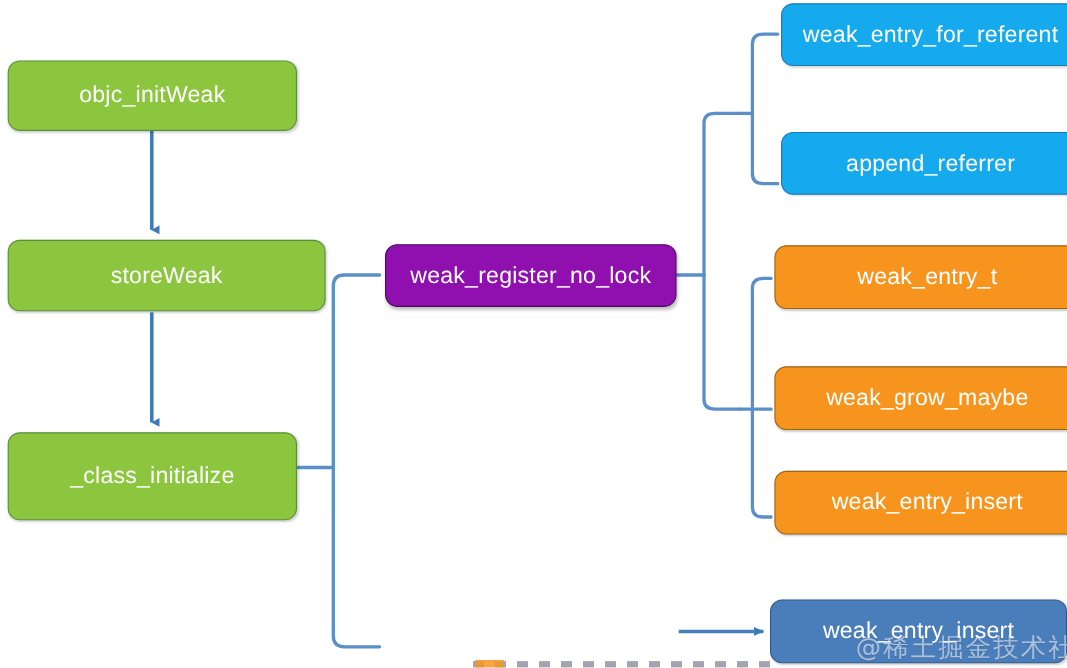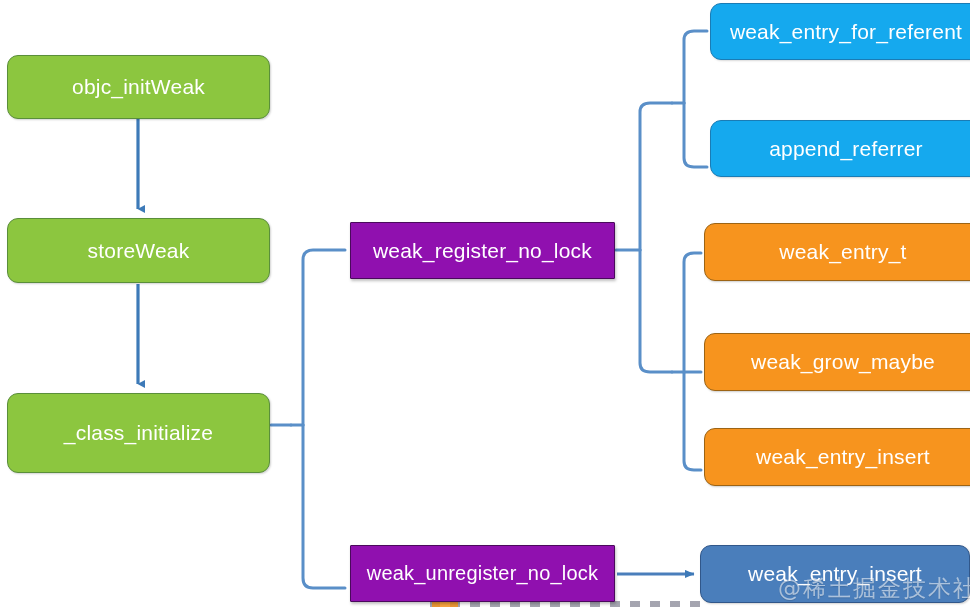--- a/index.html
+++ b/index.html
@@ -30,21 +30,21 @@
   }
   .node.green {
     background: #8CC63F;
     border: 1.5px solid #5a8f3a;
     border-radius: 11px;
     box-shadow: 1px 1px 2px rgba(0,0,0,0.18);
   }
   .node.purple {
     background: #9010AF;
     border: 1.5px solid #4a0a5c;
-    border-radius: 1px;
+    border-radius: 11px;
     box-shadow: 1px 2px 3px rgba(0,0,0,0.25);
   }
   .node.cyan {
     background: #15A9EE;
     border: 1.5px solid #1a7cb5;
     border-radius: 11px;
     box-shadow: 1px 1px 2px rgba(0,0,0,0.15);
   }
   .node.orange {
     background: #F7941E;
@@ -124,35 +124,32 @@
     <path d="M684,372 L684,461 Q684,470 694,470 L701,470" stroke="#5A8FC8" stroke-width="3" fill="none" stroke-linecap="round"></path>
     <path d="M684,372 L701,372" stroke="#5A8FC8" stroke-width="3" fill="none" stroke-linecap="round"></path>
 
     <line x1="617" y1="574" x2="694" y2="574" stroke="#4A7EBB" stroke-width="3.2" marker-end="url(#arrowRight)"></line>
   </svg>
 
   <div class="node green" style="left:7px; top:55px; width:263px; height:64px;">
     <span>objc_initWeak</span>
   </div>
 
-  <div class="node green" style="left:7px; top:218px; width:263px; height:65px;">
+  <div class="node green" style="left:7px; top:218px; width:289px; height:65px;">
     <span>storeWeak</span>
   </div>
 
   <div class="node green" style="left:7px; top:393px; width:263px; height:80px;">
     <span>_class_initialize</span>
   </div>
 
   <div class="node purple" style="left:350px; top:222px; width:265px; height:57px;">
     <span>weak_register_no_lock</span>
   </div>
 
-  <div class="node purple" style="left:350px; top:545px; width:265px; height:57px; font-size:20px;">
-    <span>weak_unregister_no_lock</span>
-  </div>
 
   <div class="node cyan" style="left:710px; top:3px; width:272px; height:57px;">
     <span>weak_entry_for_referent</span>
   </div>
 
   <div class="node cyan" style="left:710px; top:120px; width:272px; height:57px;">
     <span>append_referrer</span>
   </div>
 
   <div class="node orange" style="left:704px; top:223px; width:278px; height:58px;">

